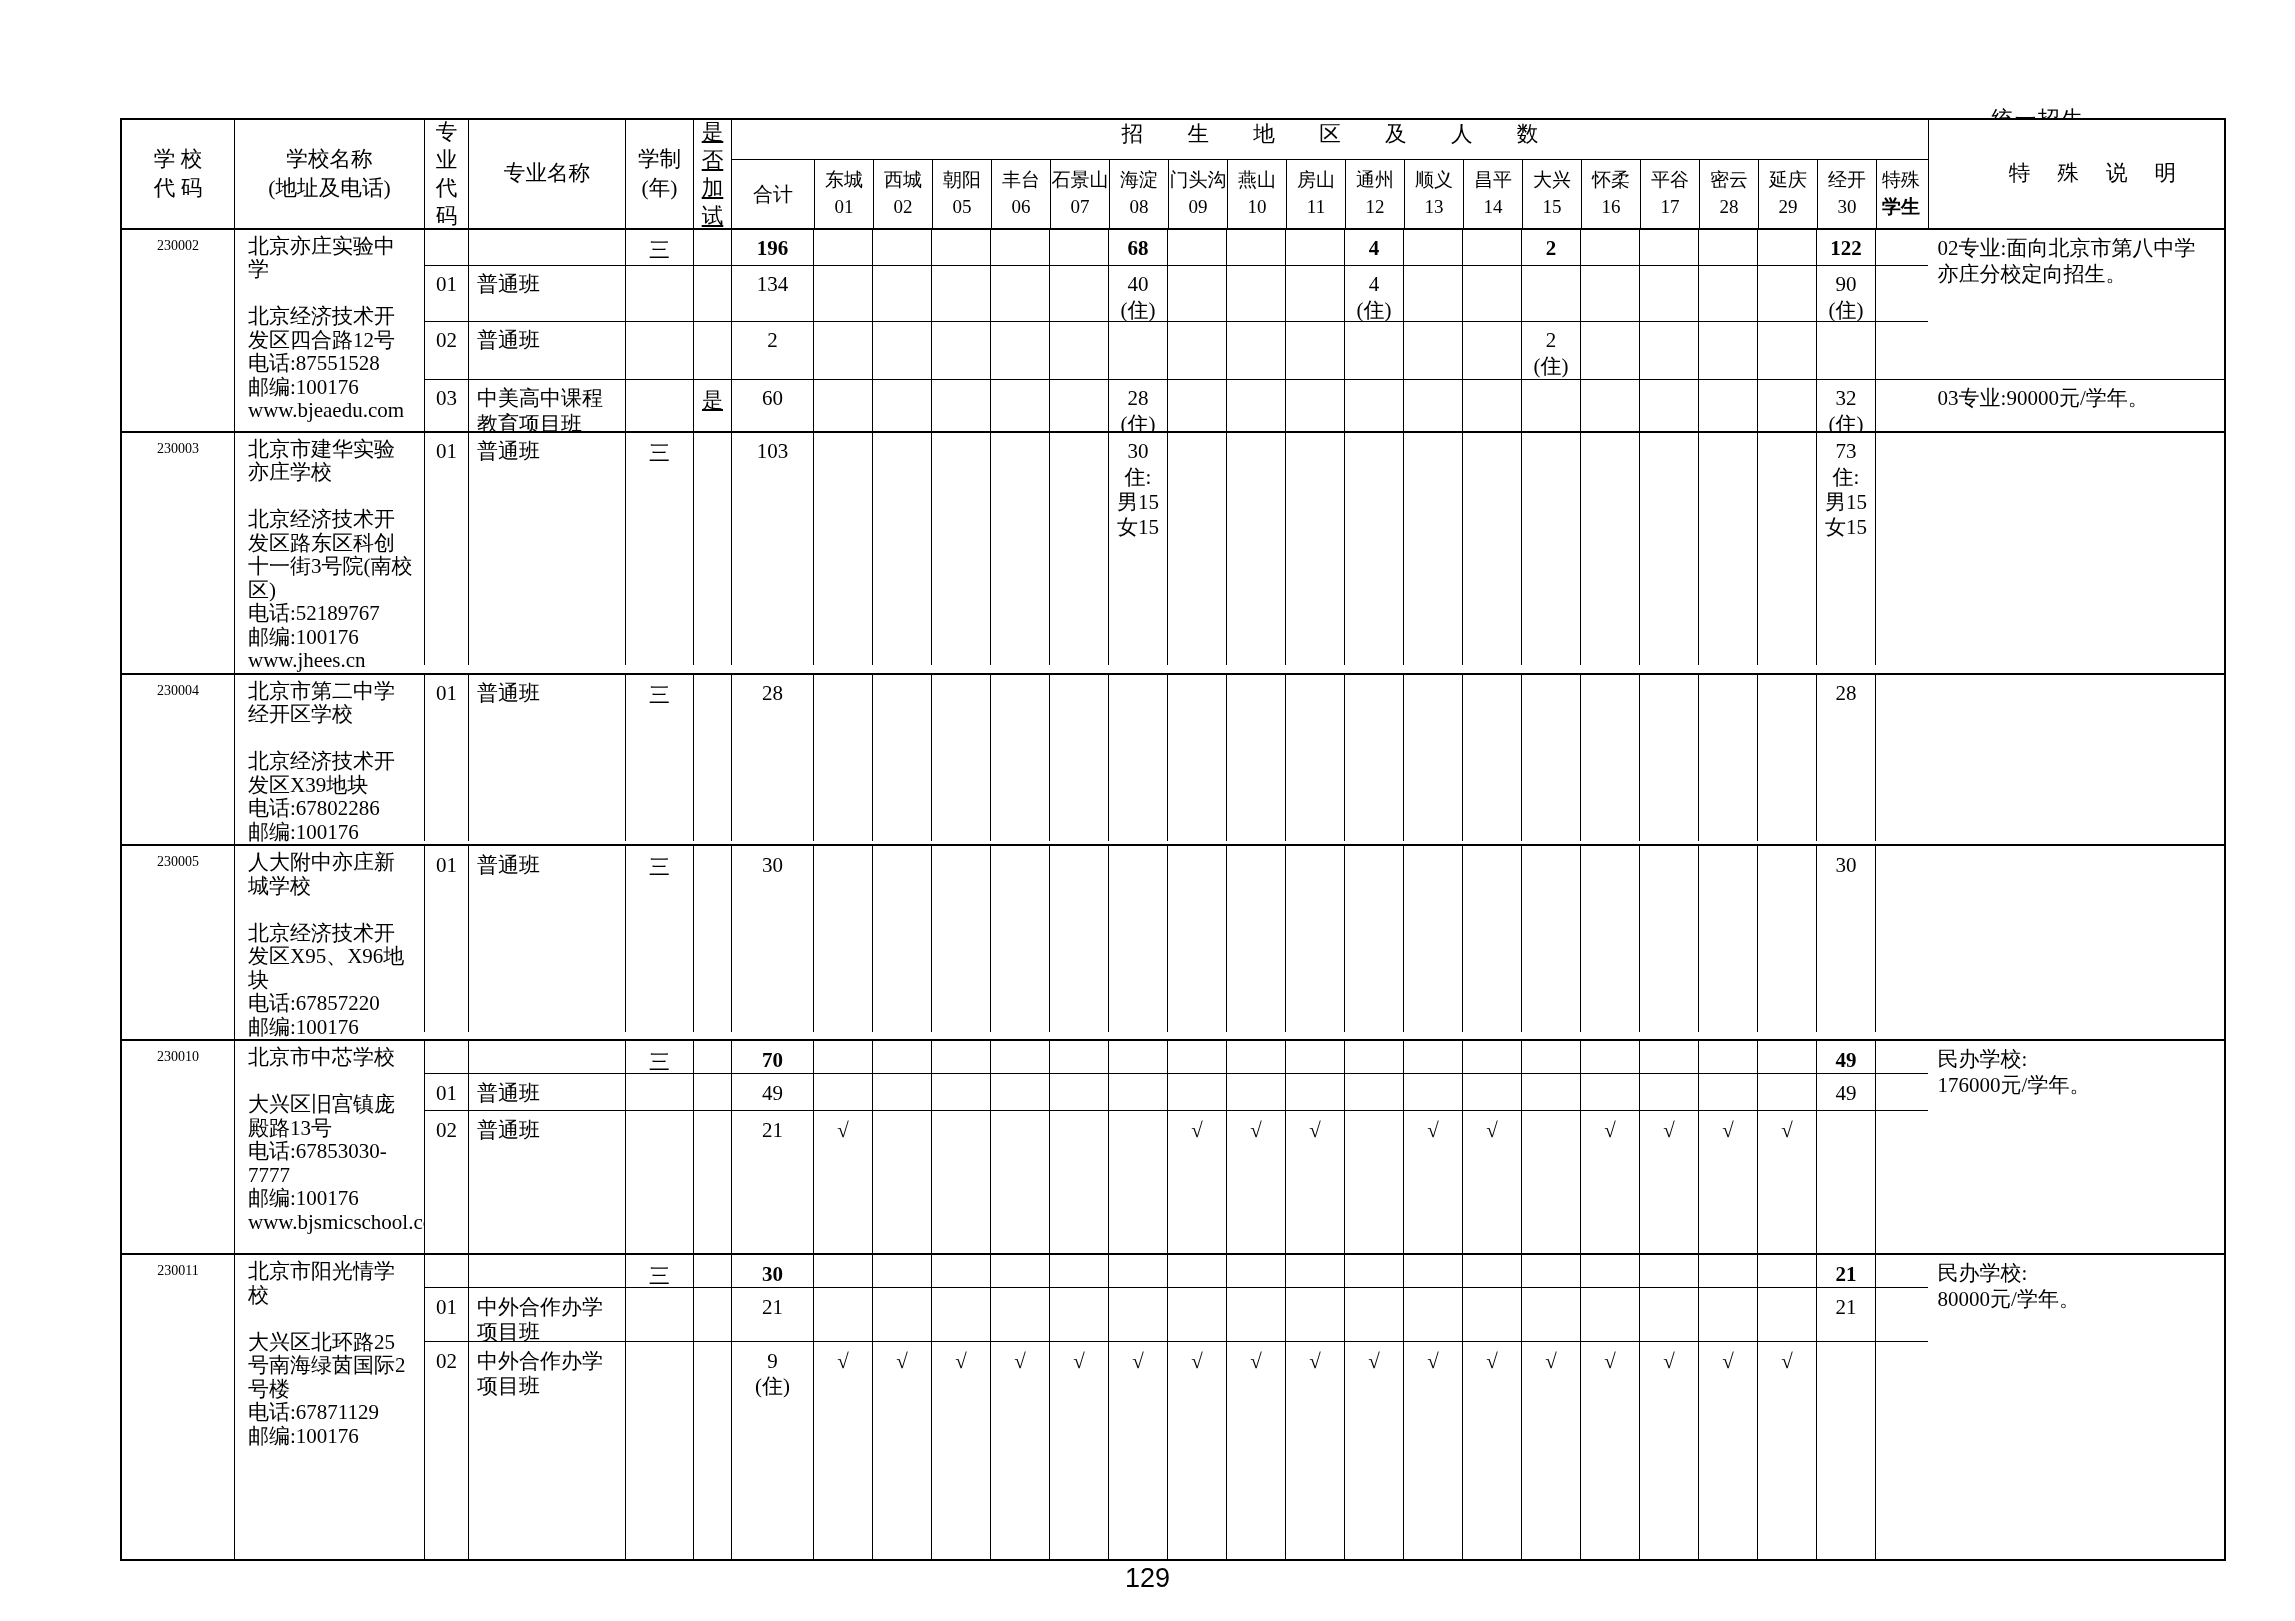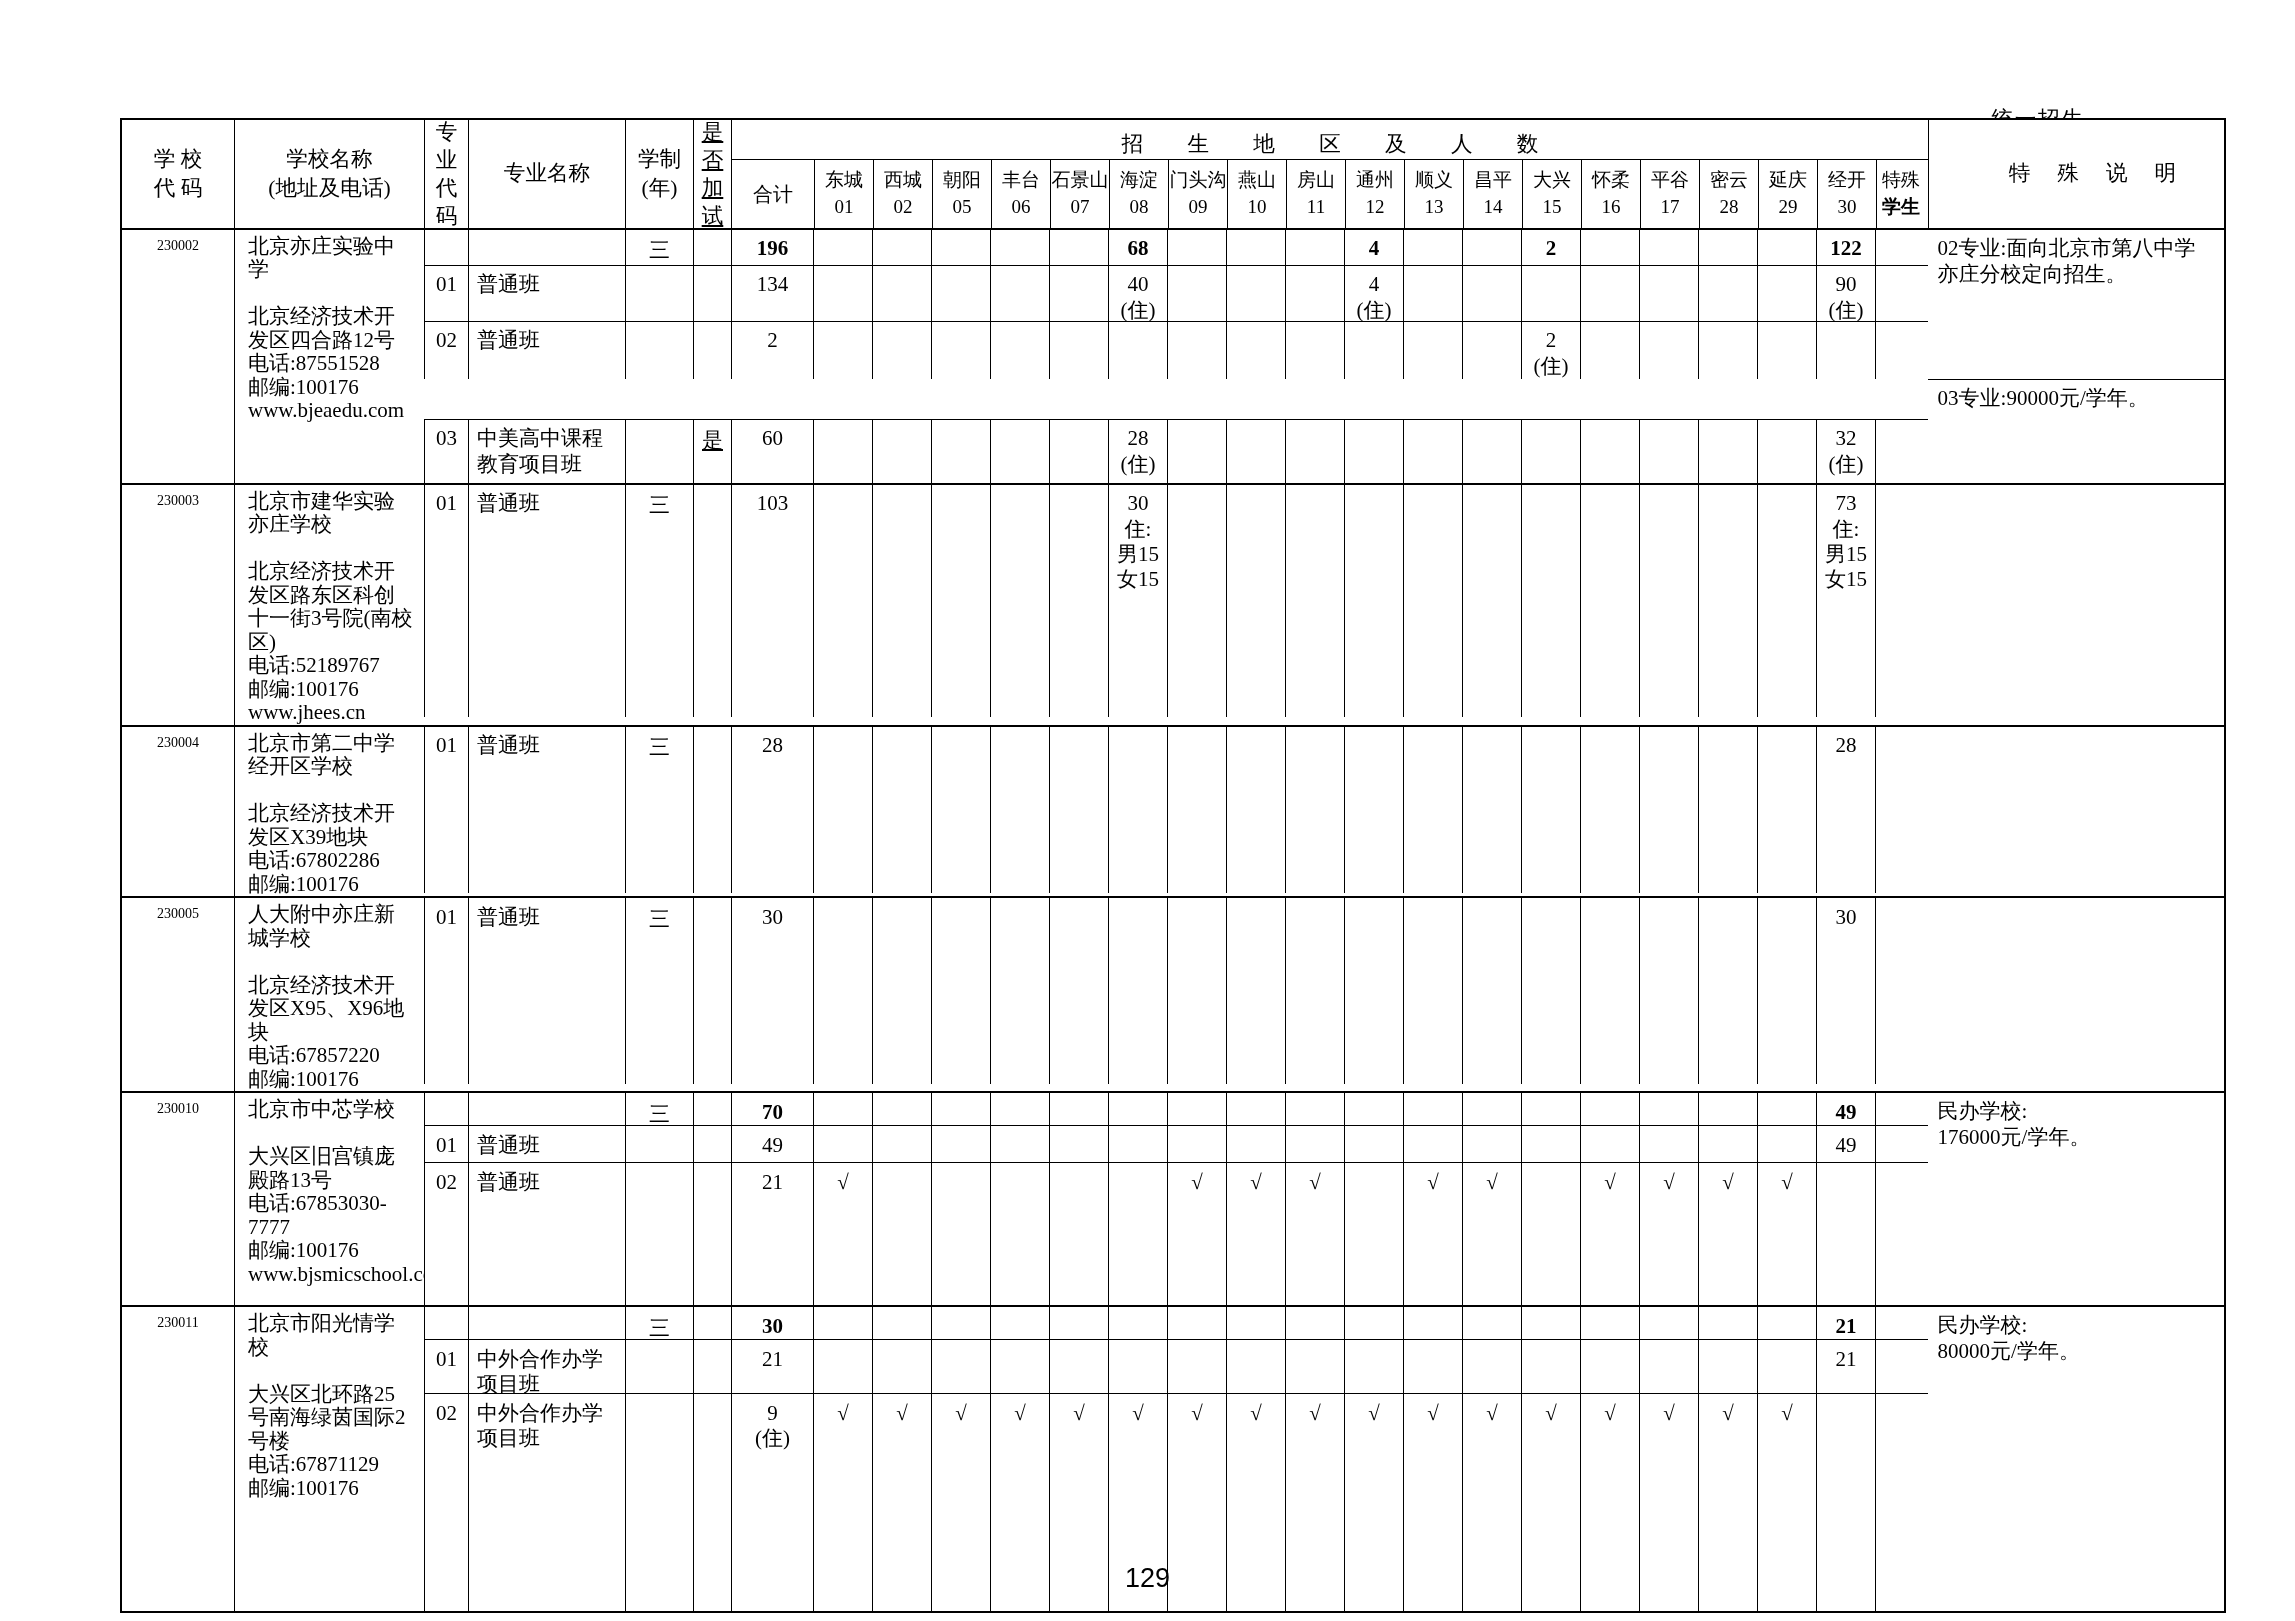--- a/index.html
+++ b/index.html
@@ -29,21 +29,21 @@
   .w-mname { width:157px; }
   .w-dur   { width:68px;  }
   .w-exam  { width:38px;text-decoration:underline;  }
   .w-total { width:82px; }
   .w-dist  { width:59px;  }
   .w-spec  { width:49px;  }
   .w-notes { flex:1;padding-left:32px; }
 
   .enroll { width:1197px; flex-direction:column; padding:0; }
   .band { width:100%; height:40px; border-bottom:1.6px solid #000;
-          display:flex; align-items:flex-end; justify-content:center; font-size:21.6px; }
+          display:flex; align-items:flex-start; justify-content:center; font-size:21.6px; }
   .bcols { width:100%; flex:1; display:flex; }
   .bcols .c { border-left:1.6px solid #000; display:flex; flex-direction:column;
               align-items:center; justify-content:center; gap:5.6px; font-size:19px; line-height:1.1; }
   .bcols .c:first-child { border-left:none; width:82px; font-size:20px; }
   .b { font-weight:bold; }
 
   
   .school { display:flex; border-top:2.4px solid #000; align-items:stretch; }
   .school.first { border-top:none; }
   .c2 { border-left:1.6px solid #000; padding-top:6.4px; font-size:21px; }
@@ -278,21 +278,21 @@
               <div class="c2 w-dist ctr val"></div>
               <div class="c2 w-dist ctr val">2
 (住)</div>
               <div class="c2 w-dist ctr val"></div>
               <div class="c2 w-dist ctr val"></div>
               <div class="c2 w-dist ctr val"></div>
               <div class="c2 w-dist ctr val"></div>
               <div class="c2 w-dist ctr val"></div>
               <div class="c2 w-spec"></div>
             </div>
-            <div class="mrow" style="height: 64px; margin-top: 40px;">
+            <div class="mrow" style="height: 52px;">
               <div class="c2 w-mcode ctr">03</div>
               <div class="c2 w-mname">中美高中课程教育项目班</div>
               <div class="c2 w-dur ctr"></div>
               <div class="c2 w-exam ctr">是</div>
               <div class="c2 w-total ctr val">60</div>
               <div class="c2 w-dist ctr val"></div>
               <div class="c2 w-dist ctr val"></div>
               <div class="c2 w-dist ctr val"></div>
               <div class="c2 w-dist ctr val"></div>
               <div class="c2 w-dist ctr val"></div>

